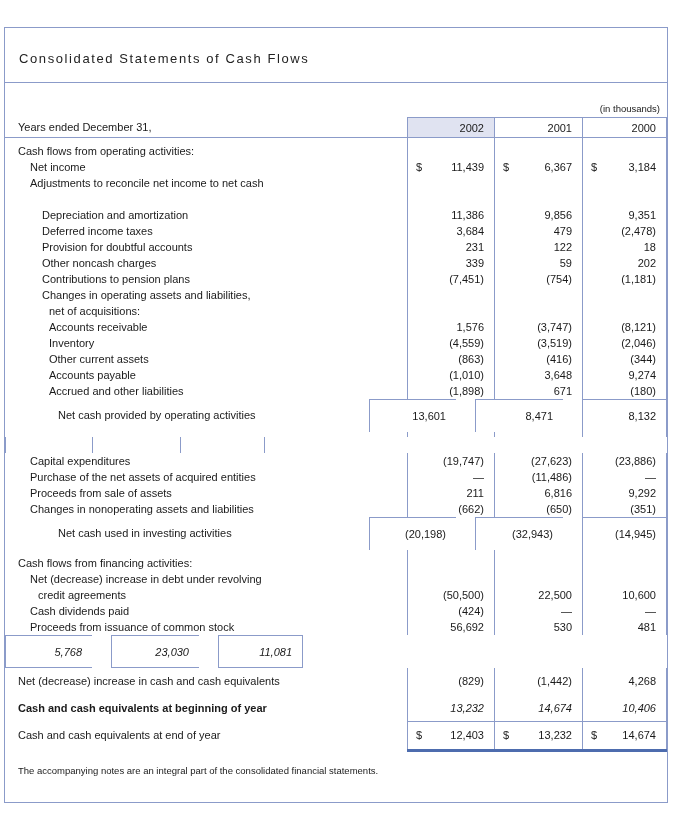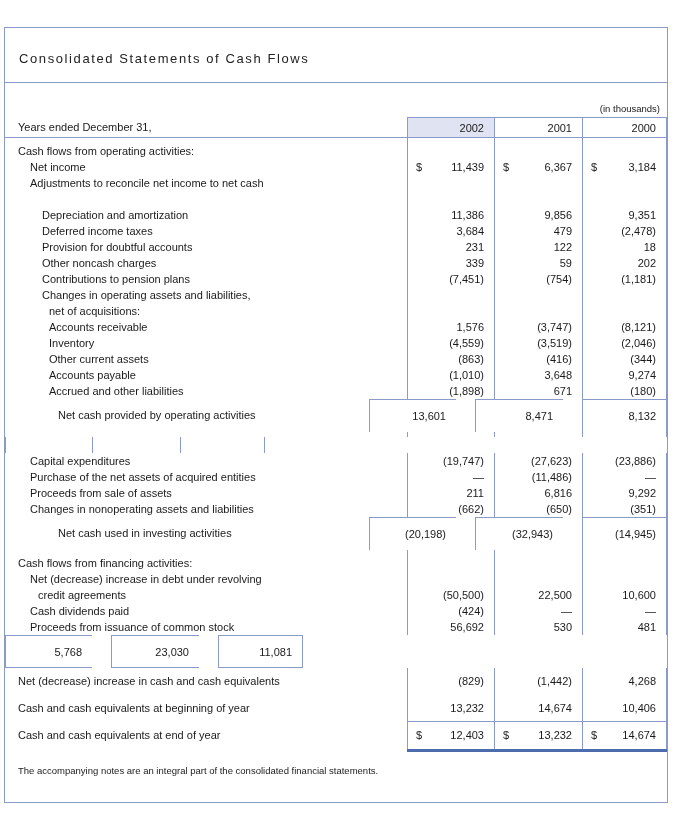--- a/index.html
+++ b/index.html
@@ -49,21 +49,21 @@
   .y2002{background:var(--fill);}
 
   .row{display:flex;height:16px;font-size:11px;line-height:16px;}
   .row .lbl{flex:1;white-space:nowrap;overflow:hidden;box-sizing:border-box;}
   .row .cell{box-sizing:border-box;border-left:1px solid var(--line);}
   .row .cell.c3{border-right:1px solid var(--line);}
   .row.gap{height:5px;}
   .row.subtotal{height:33px;line-height:33px;gap:19px;}
   .row.total{height:27px;line-height:27px;}
   .rule-above .cell{border-top:1px solid var(--line);}
-  .rule-below .cell{border-bottom:1px solid var(--line);}
+  .rule-below .cell{border-bottom:1px solid var(--line);font-style:italic;}
   .cell.num{text-align:right;padding-right:10px;}
   .cell.has-dollar{
     display:flex;justify-content:space-between;align-items:center;
     padding:0 10px 0 8px;
   }
   .thick-rule-row{display:flex;}
   .thick-rule-row .tr-lbl{flex:1;}
   .thick-rule{width:260px;height:3px;background:var(--thick);}
 
   .footnote{font-size:9.5px;padding:13px 0 0 13px;}
@@ -287,21 +287,21 @@
           <div class="cell c2 num">23,030</div>
           <div class="cell c3 num">11,081</div>
         </div>
         <div class="row total">
           <div class="lbl" style="padding-left: 13px;">Net (decrease) increase in cash and cash equivalents</div>
           <div class="cell c1 num">(829)</div>
           <div class="cell c2 num">(1,442)</div>
           <div class="cell c3 num">4,268</div>
         </div>
         <div class="row total rule-below">
-          <div class="lbl" style="padding-left: 13px;">Cash and cash equivalents at beginning of year</div>
+          <div class="lbl" style="padding-left: 13px; font-weight: bold;">Cash and cash equivalents at beginning of year</div>
           <div class="cell c1 num">13,232</div>
           <div class="cell c2 num">14,674</div>
           <div class="cell c3 num">10,406</div>
         </div>
         <div class="row total">
           <div class="lbl" style="padding-left: 13px;">Cash and cash equivalents at end of year</div>
           <div class="cell c1 has-dollar">
             <span>$</span>
             <span>12,403</span>
           </div>

